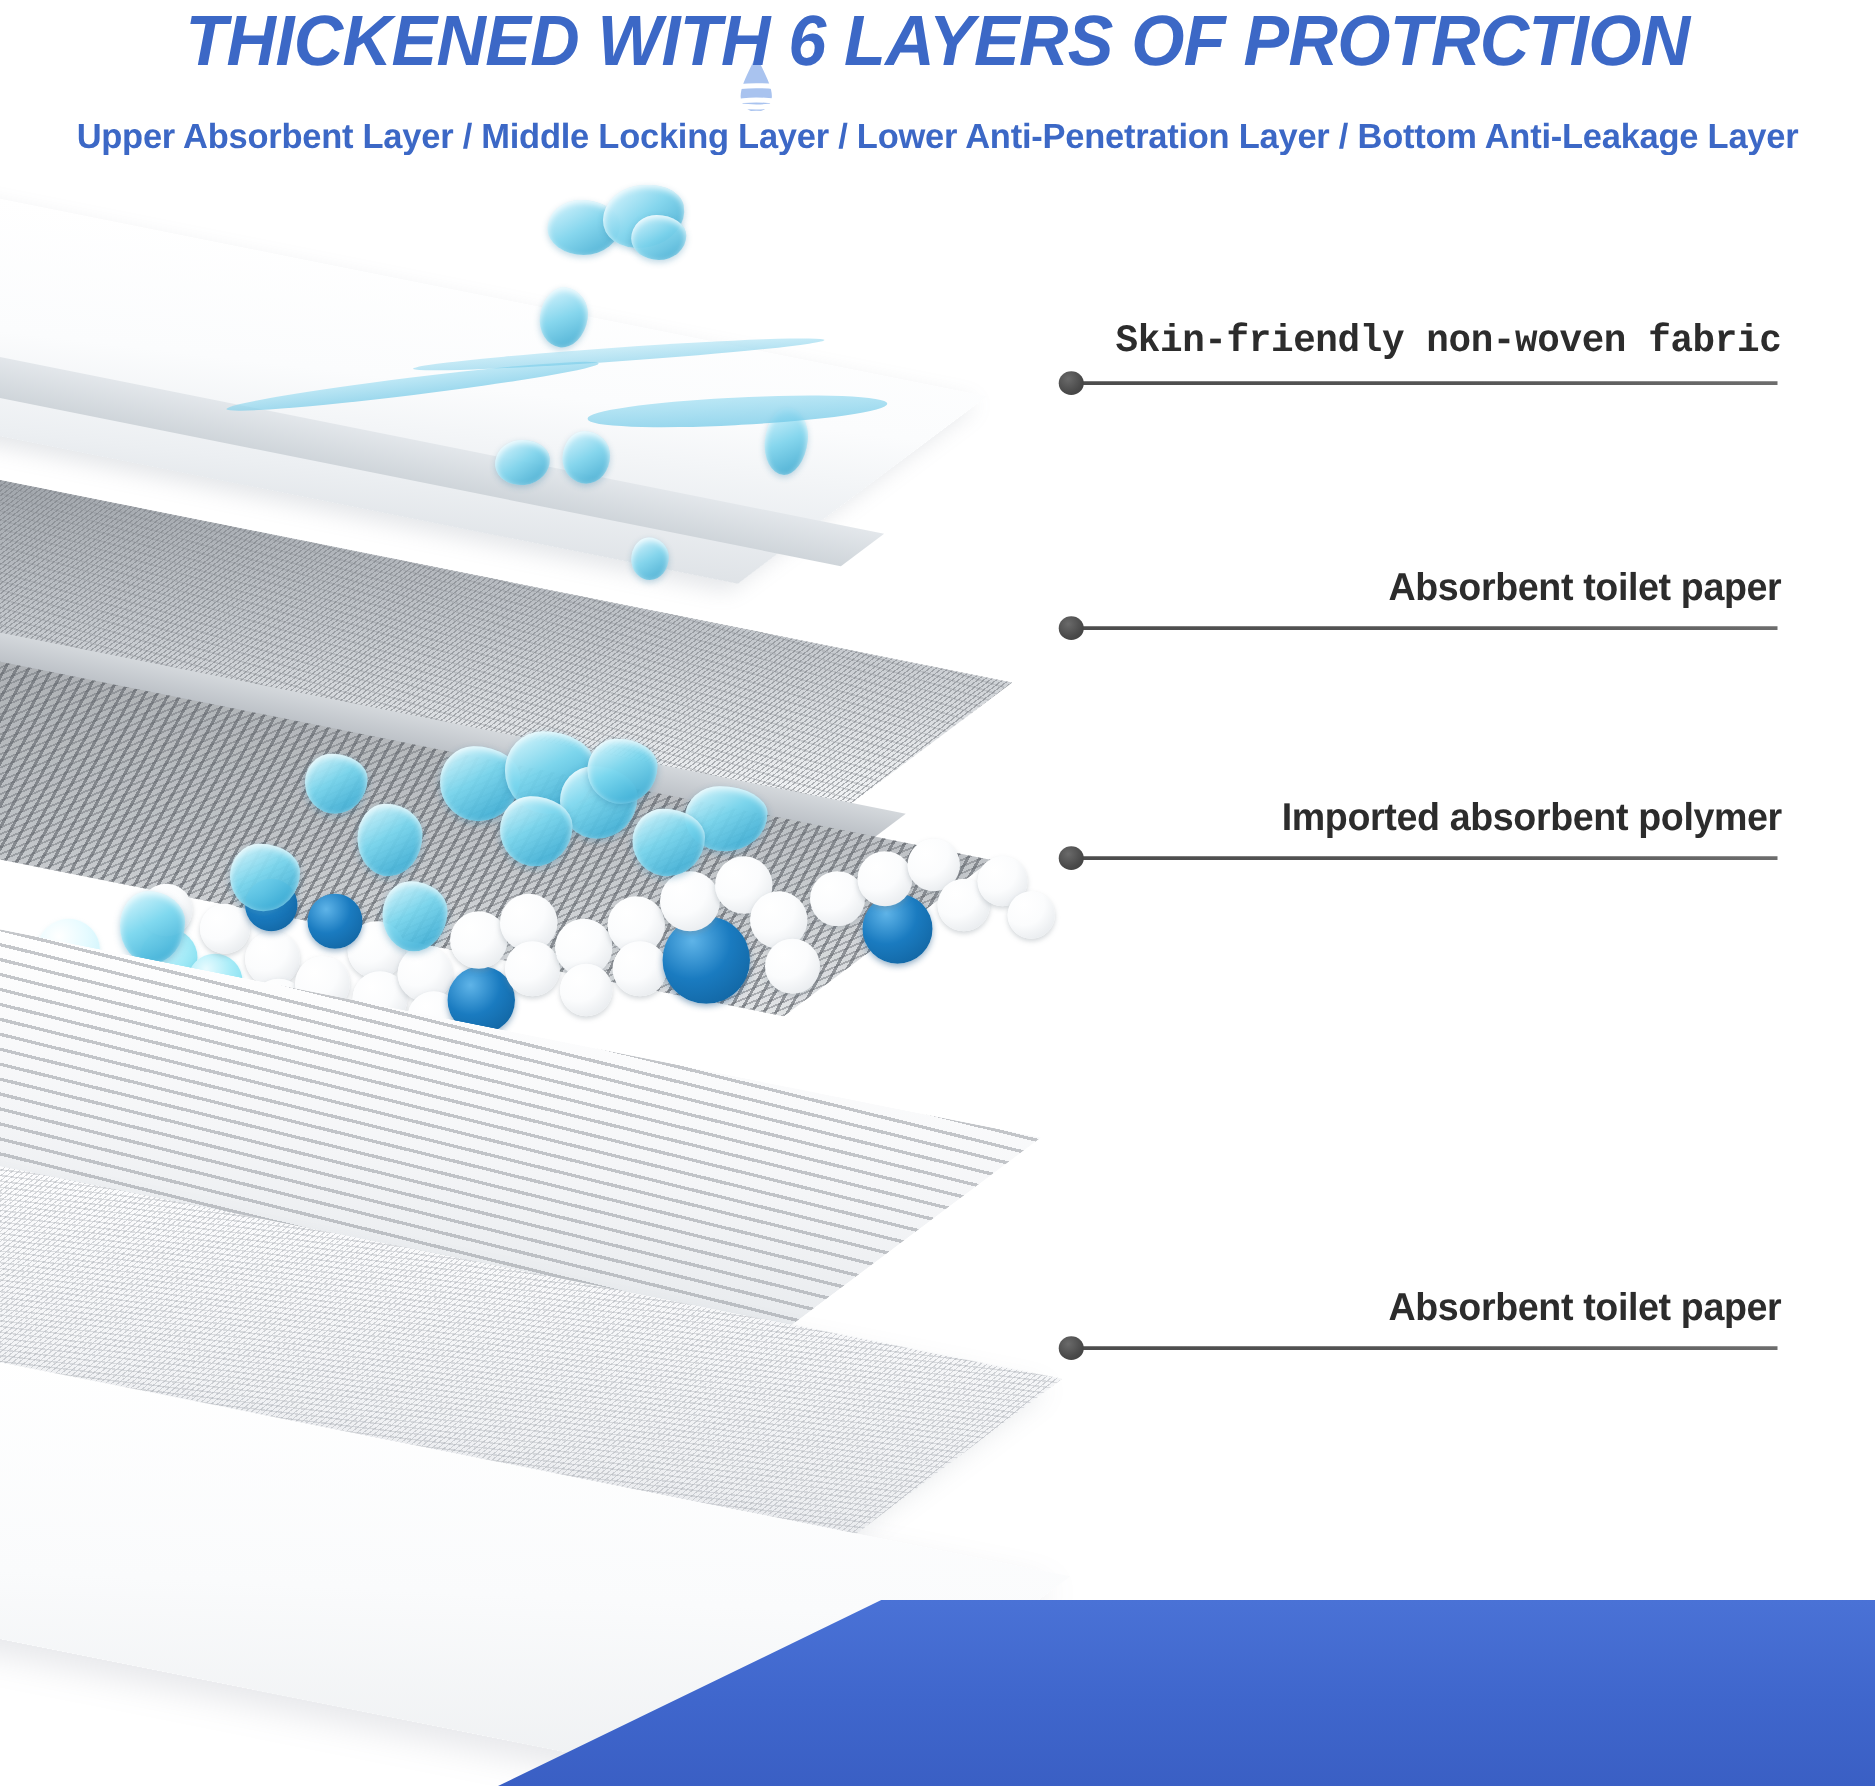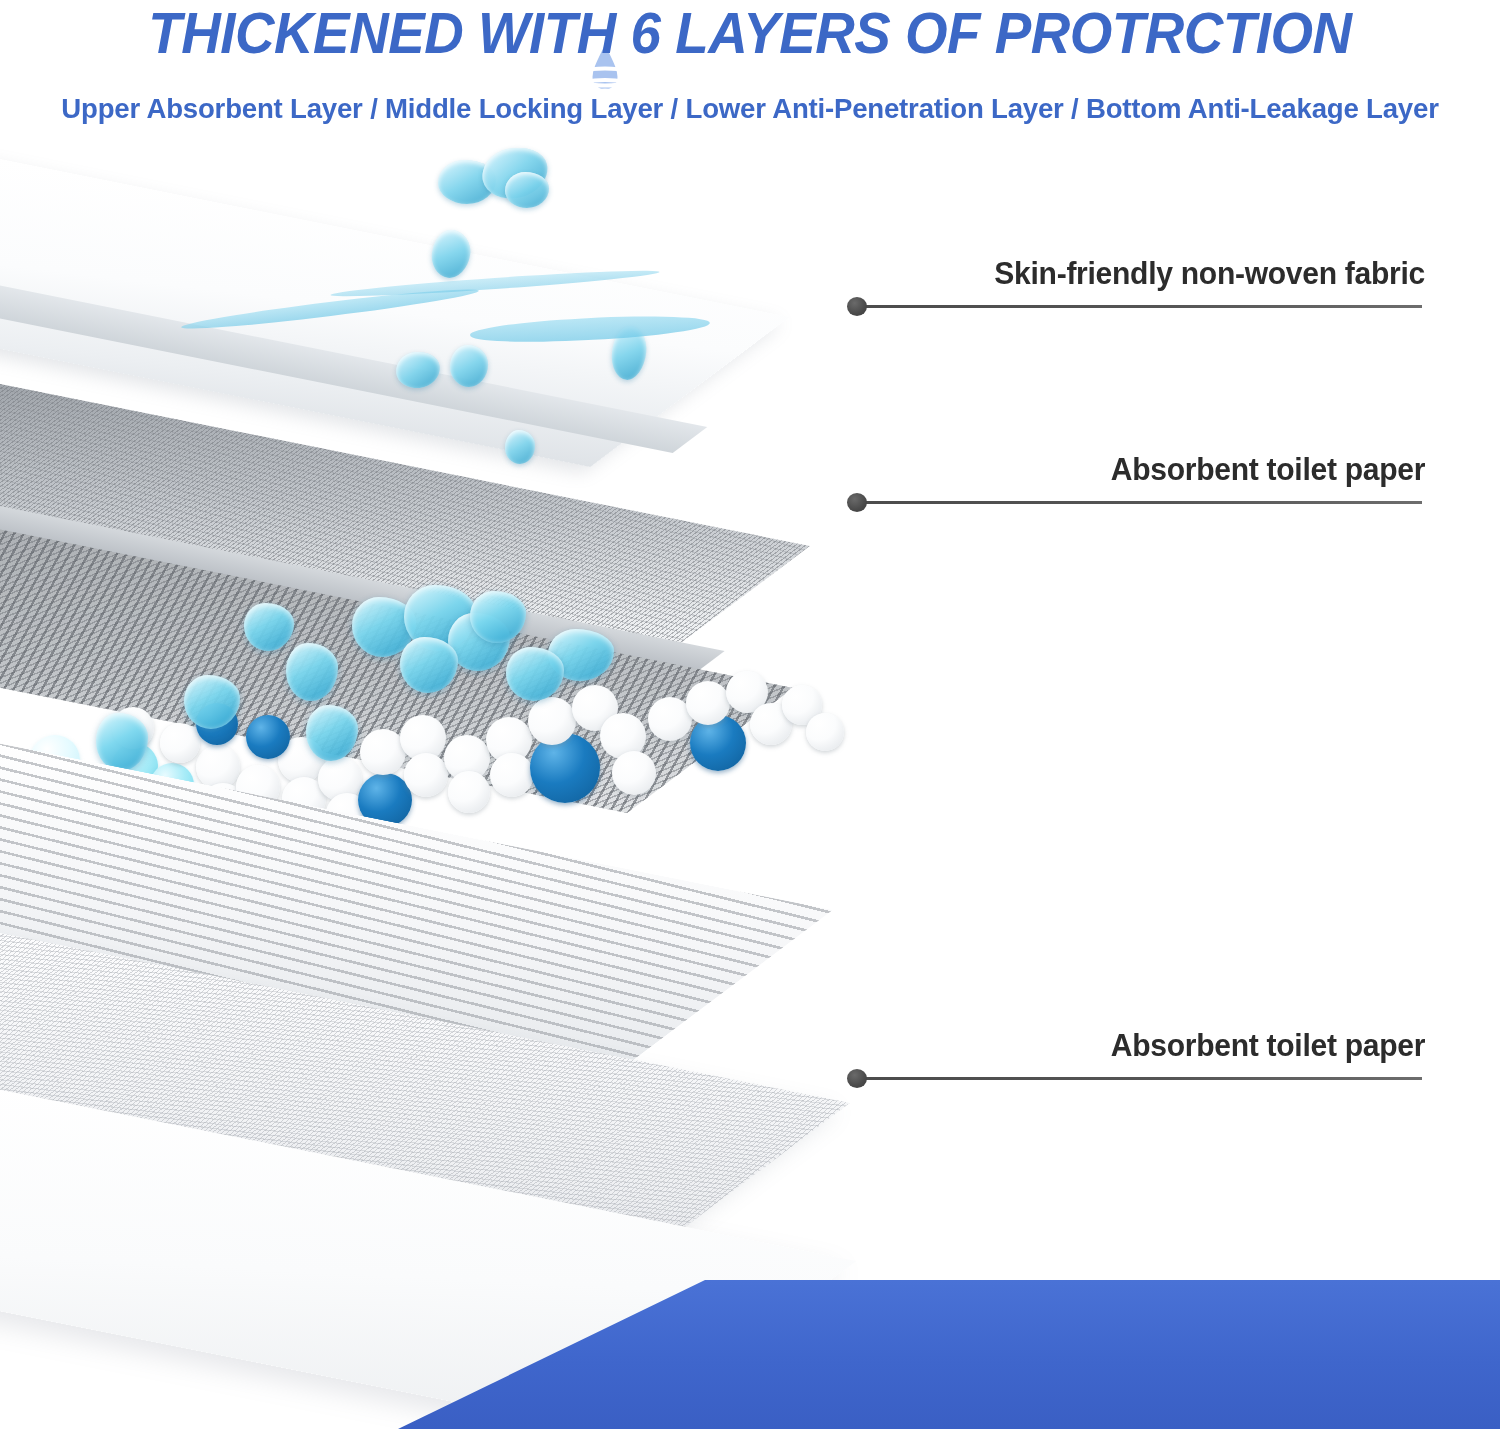--- a/index.html
+++ b/index.html
@@ -267,32 +267,37 @@
 
   <div class="slab" id="layer4"></div>
 
   <div class="slab" id="layer5"></div>
 
   <div class="slab" id="layer6"></div>
 </div>
 
 <div id="callouts">
 
-  <div class="callout" style="top:186px;height:122px;">
+  <div class="callout" style="top:186px;height:122px;font-family:Liberation Mono, monospace;">
     <div class="c-label">Skin-friendly non-woven fabric</div>
     <div class="c-line"></div>
     <div class="c-dot"></div>
   </div>
 
   <div class="callout" style="top:382px;height:122px;">
     <div class="c-label">Absorbent toilet paper</div>
     <div class="c-line"></div>
     <div class="c-dot"></div>
   </div>
 
+  <div class="callout" style="top:566px;height:122px;">
+    <div class="c-label">Imported absorbent polymer</div>
+    <div class="c-line"></div>
+    <div class="c-dot"></div>
+  </div>
 
 
   <div class="callout" style="top:958px;height:122px;">
     <div class="c-label">Absorbent toilet paper</div>
     <div class="c-line"></div>
     <div class="c-dot"></div>
   </div>
 
 </div>
 

